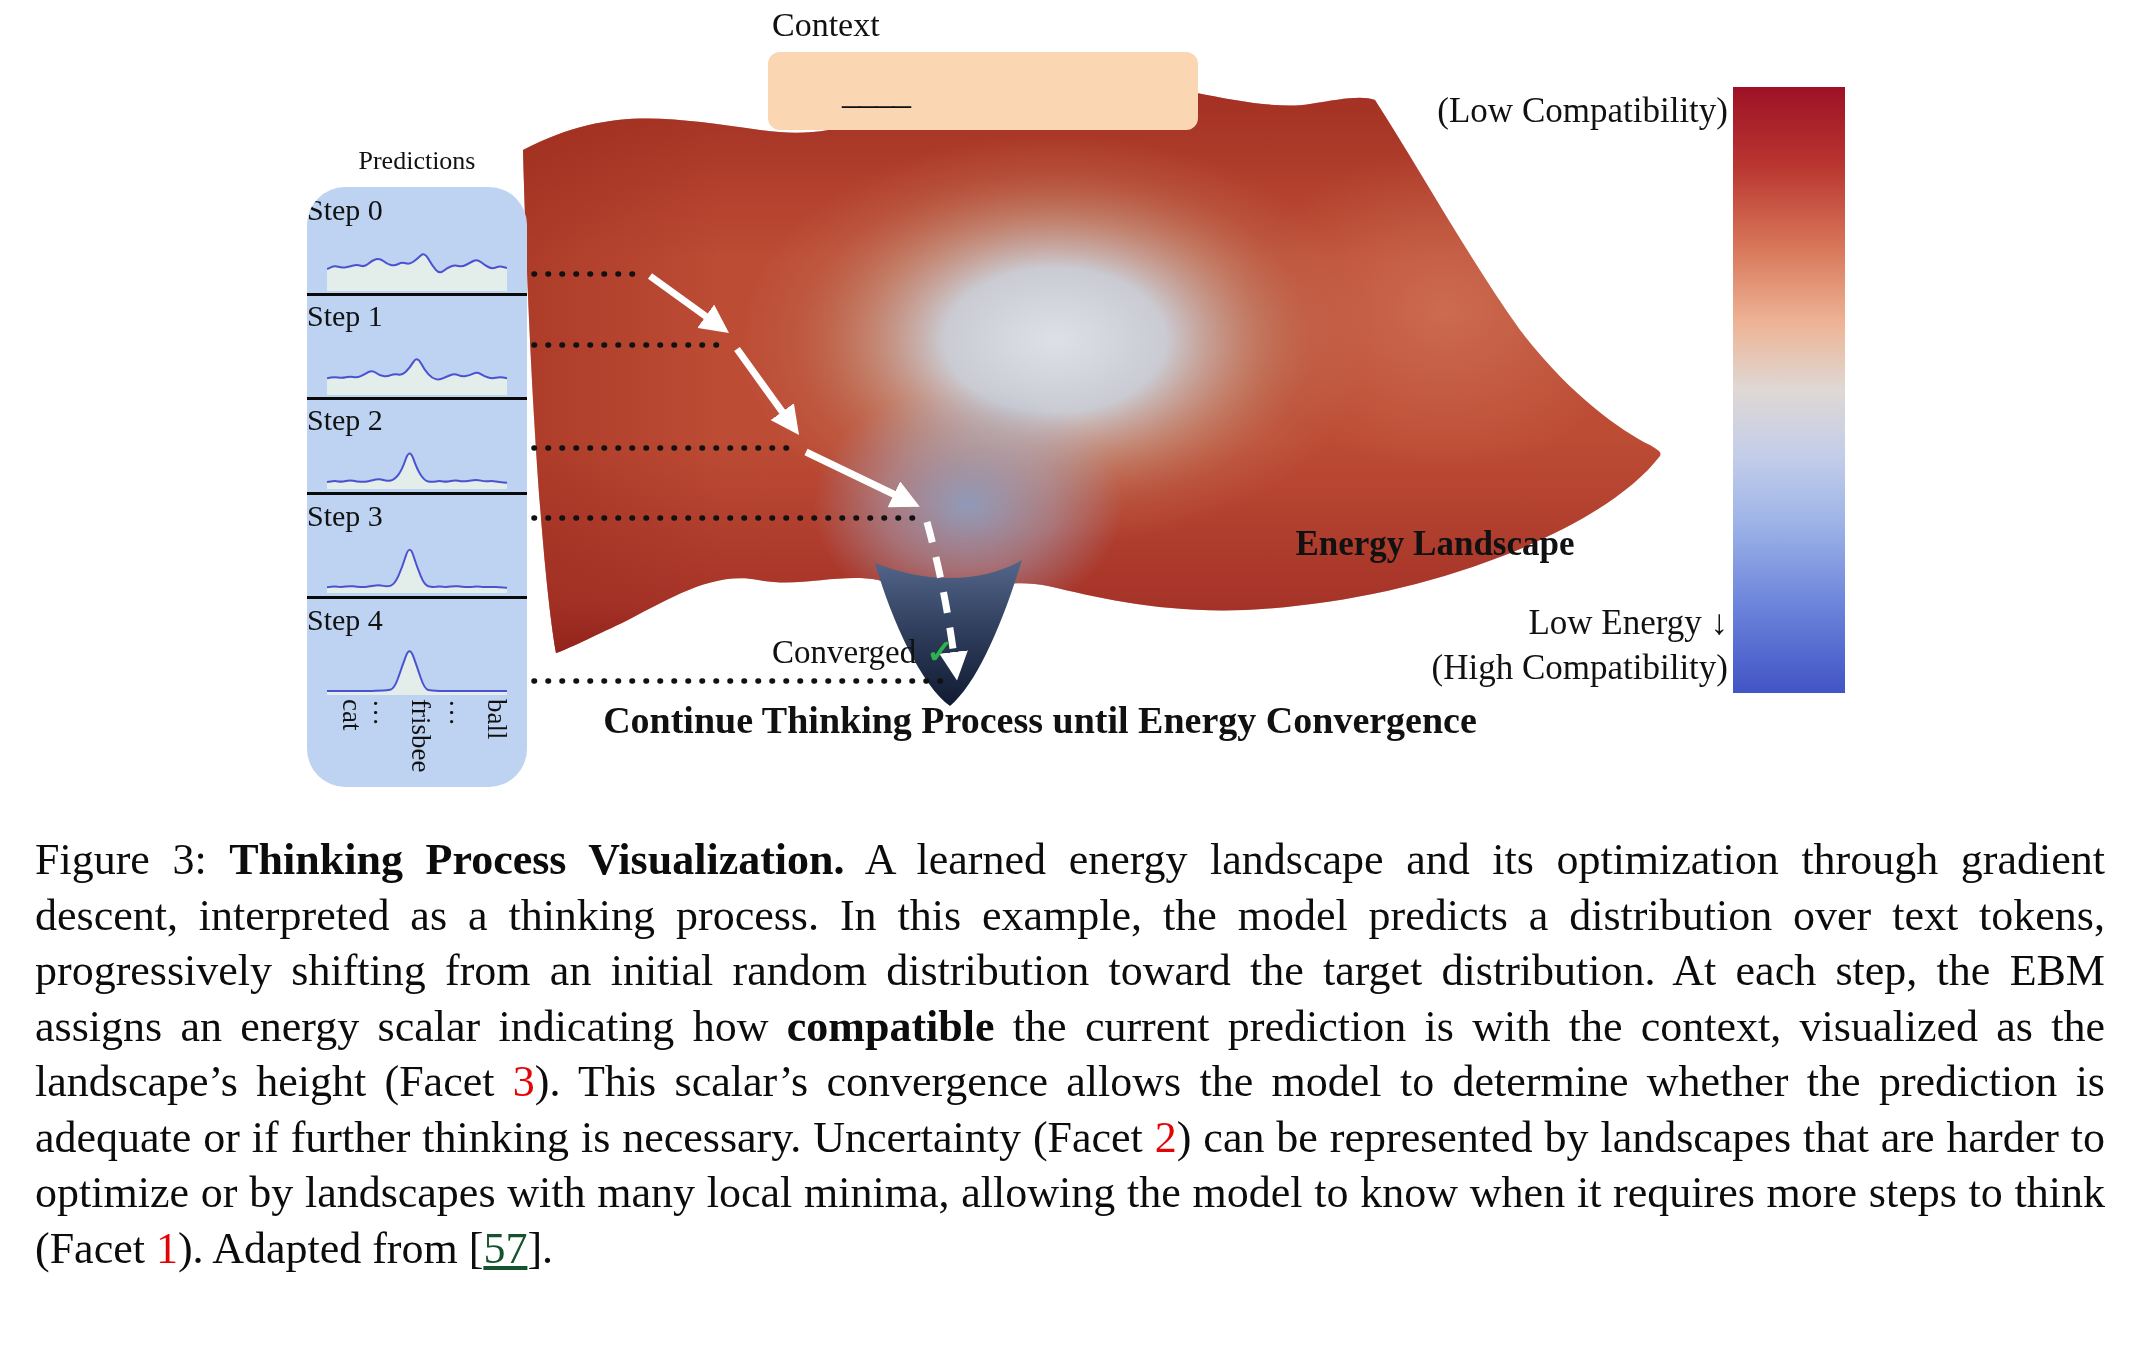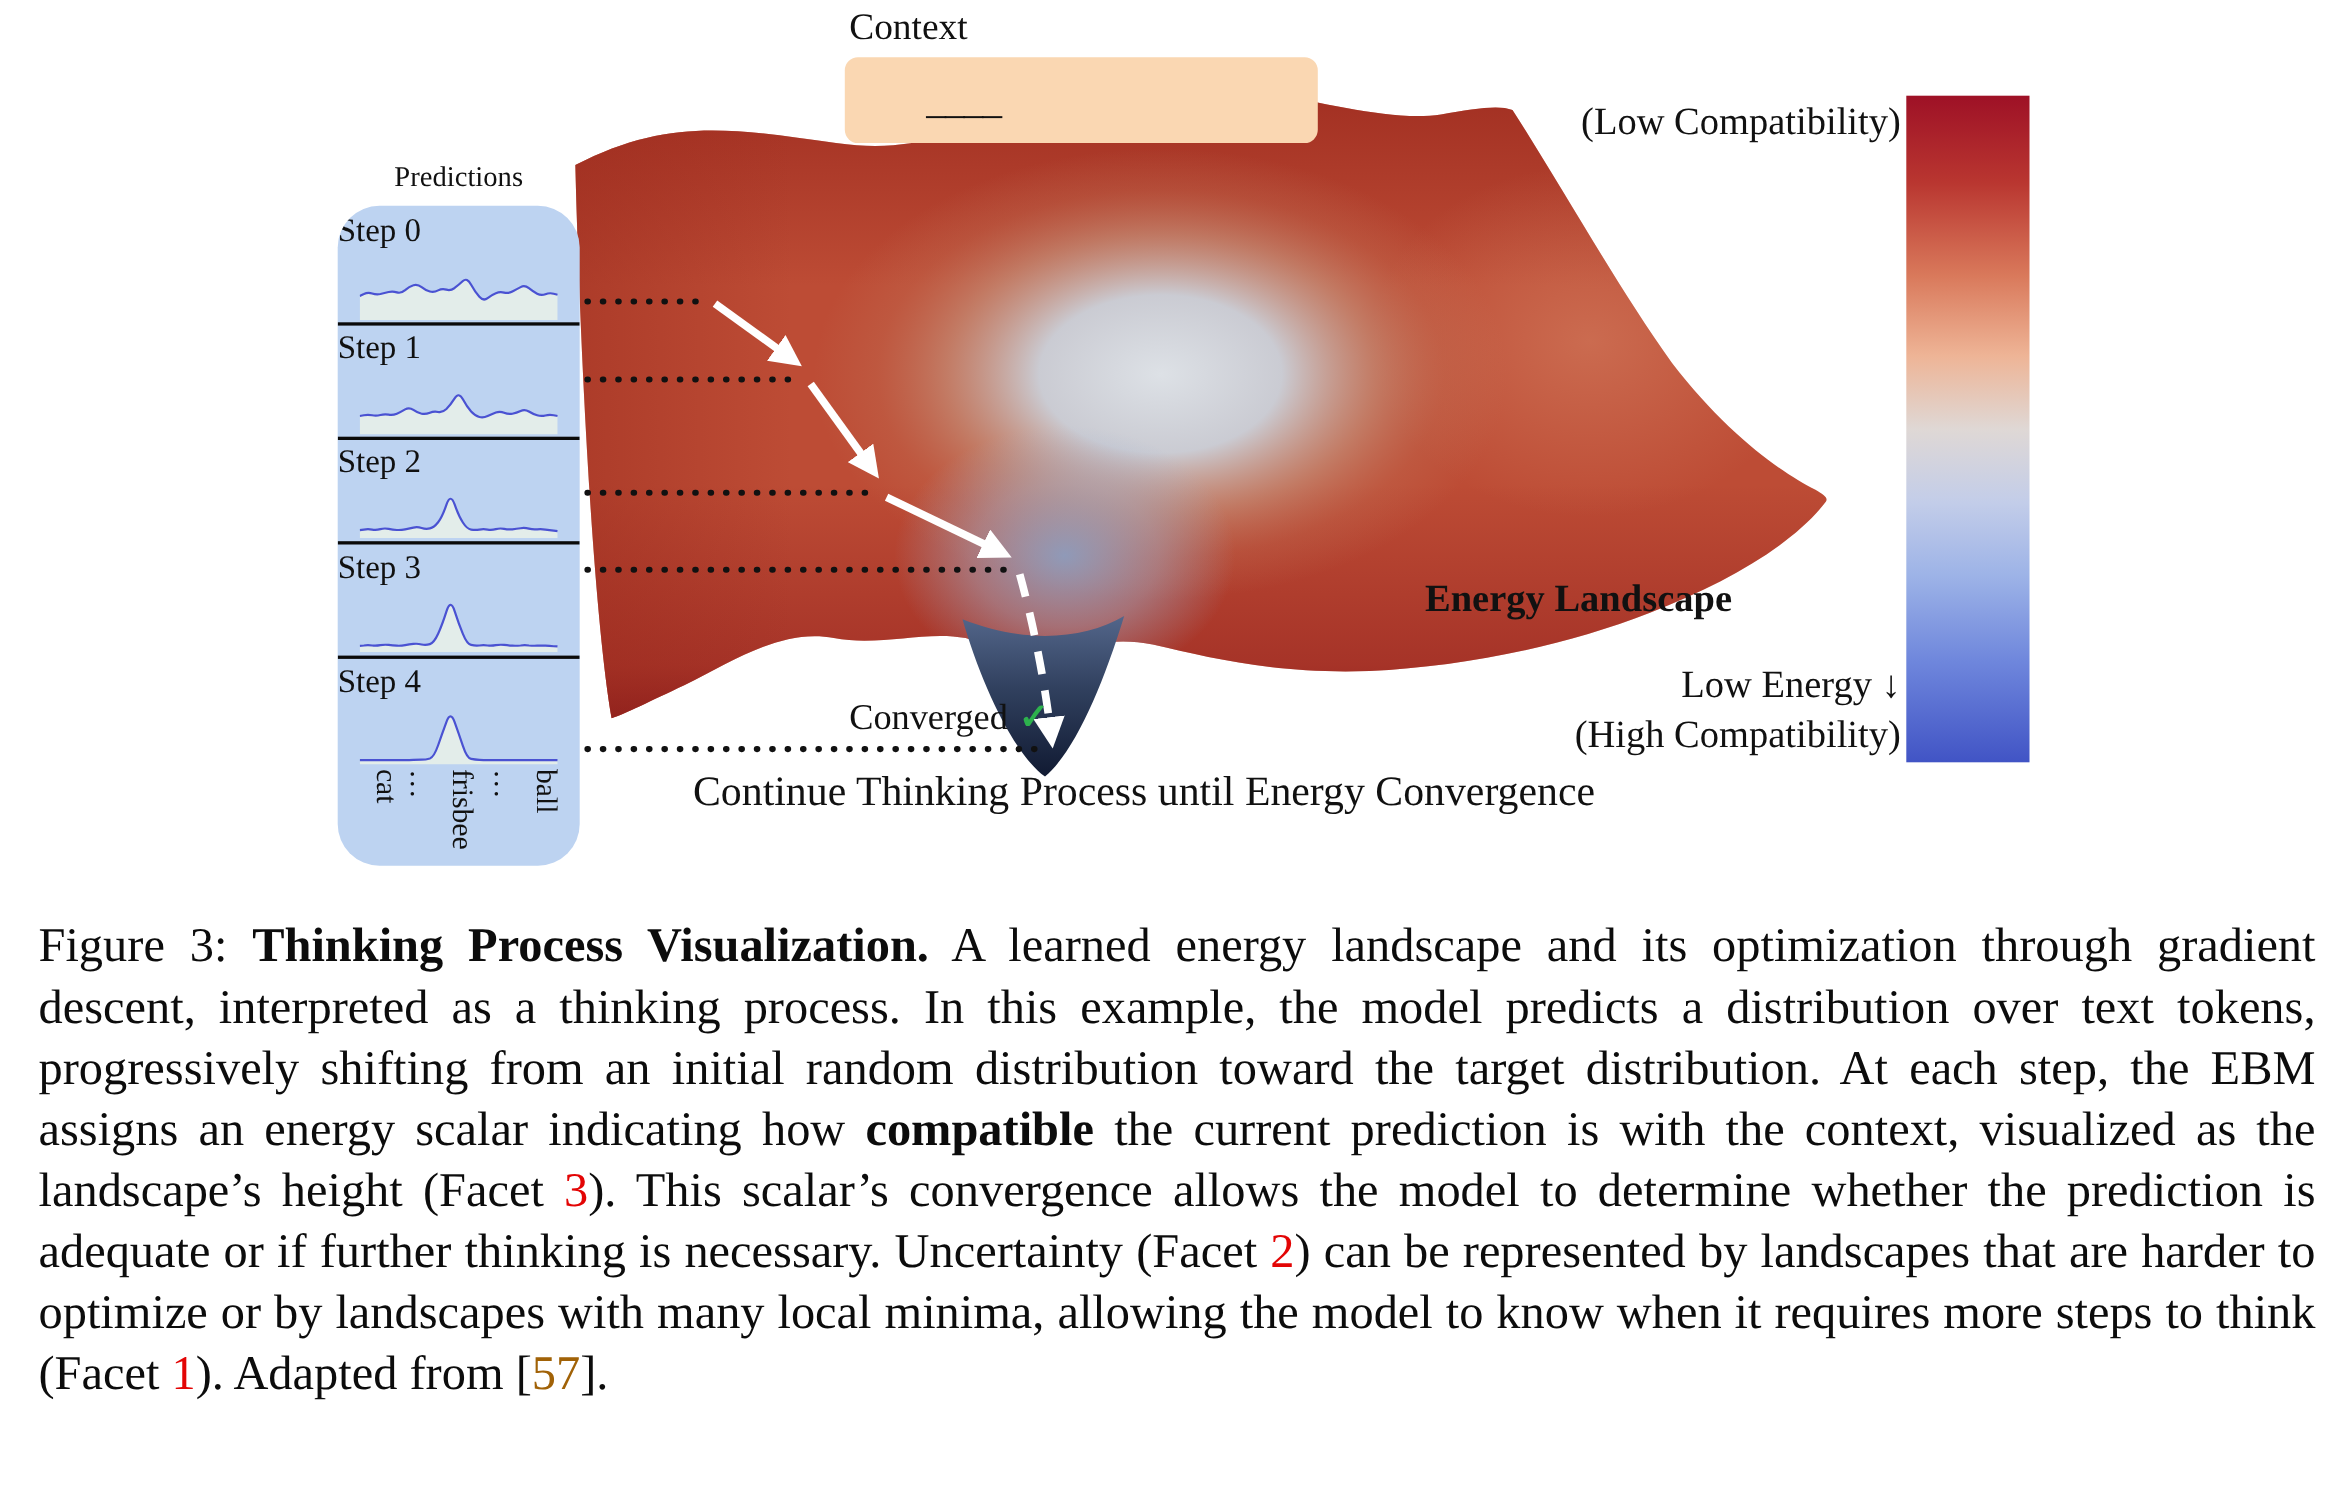--- a/index.html
+++ b/index.html
@@ -20,32 +20,32 @@
   .divider{position:absolute;left:0;width:220px;height:3px;background:#0a0a0a;}
   .step-label{position:absolute;width:220px;font-size:30px;line-height:34px;}
   .step-svg{position:absolute;left:20px;}
   .token{position:absolute;font-size:27px;line-height:27px;transform:rotate(90deg);
          transform-origin:0 0;white-space:nowrap;}
   
   #converged-label{left:772px;top:632px;font-size:33px;}
   #converged-check{color:#2db24d;font-weight:bold;margin-left:10px;}
   #energy-landscape-label{left:1255px;top:524px;width:360px;text-align:center;
                           font-size:35px;font-weight:bold;}
-  #continue-label{left:590px;top:698px;width:900px;text-align:center;font-size:38px;font-weight:normal;}
+  #continue-label{left:590px;top:698px;width:900px;text-align:center;font-size:38px;font-weight:bold;}
   
   .cbar-label{left:1330px;width:398px;text-align:right;font-size:35px;line-height:45px;}
   #cbar-high{top:88px;}
   #cbar-low{top:600px;}
   #colorbar{left:1733px;top:87px;width:112px;height:606px;}
   
   #caption{left:35px;top:832px;width:2070px;font-size:44px;line-height:55.5px;
            text-align:justify;color:#0c0c0c;}
   #caption .b{font-weight:bold;}
   #caption .r{color:#e30505;}
-  #caption .c{color:#a16207;}
+  #caption .c{color:#14532d;text-decoration:underline;}
 </style>
 </head>
 <body>
 
 <div id="root">
 
   <svg id="landscape-svg" width="2137" height="820" viewBox="0 0 2137 820">
     <defs>
       <linearGradient id="gTop" x1="0" y1="60" x2="0" y2="260" gradientUnits="userSpaceOnUse">
         <stop offset="0" stop-color="#8e1a14" stop-opacity="0.65"></stop>

